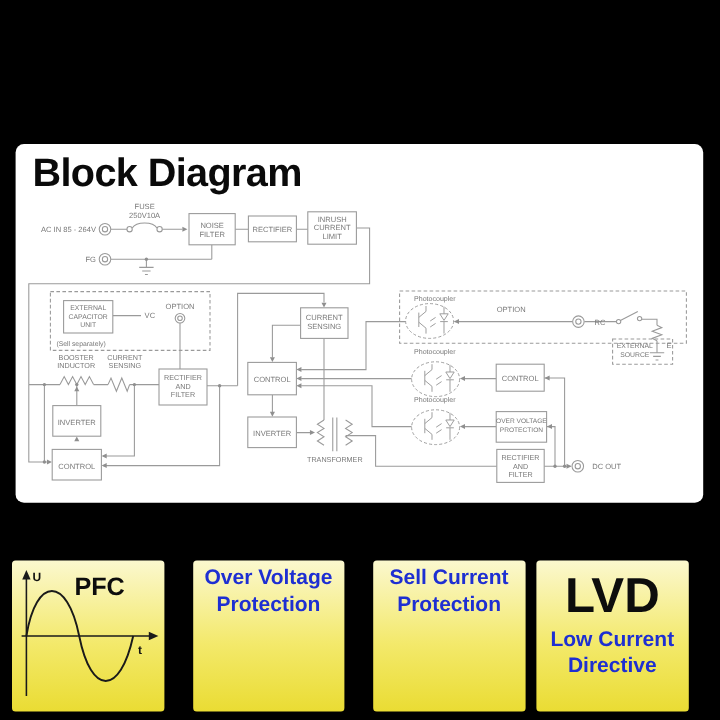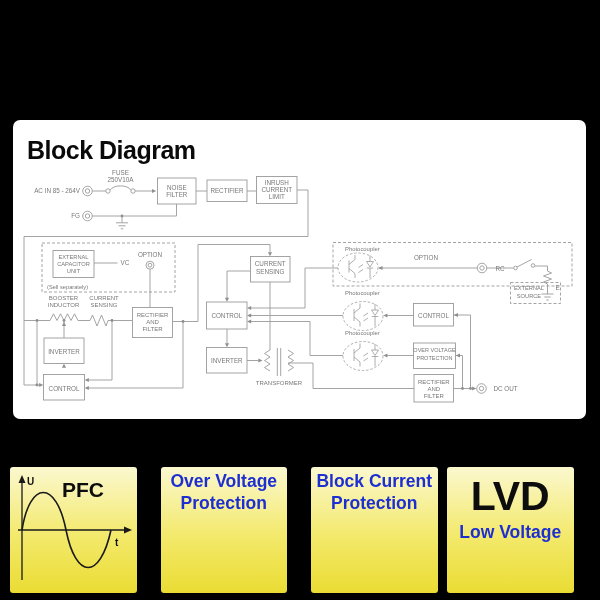--- a/index.html
+++ b/index.html
@@ -1,19 +1,19 @@
 <!DOCTYPE html>
 <html><head>
 <meta charset="utf-8">
 <style>
   html,body{margin:0;padding:0;background:#000;width:600px;height:600px;overflow:hidden;
     font-family:"Liberation Sans",sans-serif;}
   .stage{position:absolute;left:0;top:0;width:600px;height:600px;background:#000;}
   .panel{position:absolute;left:13px;top:120px;width:573px;height:299px;background:#fff;border-radius:7px;}
-  .title{position:absolute;left:14px;top:16px;font-size:25px;font-weight:bold;color:#0a0a0a;letter-spacing:-0.5px;}
+  .title{position:absolute;left:14px;top:5px;font-size:33px;font-weight:bold;color:#0a0a0a;letter-spacing:-0.5px;}
   svg text{fill:#787878;font-family:"Liberation Sans",sans-serif;}
   .diagram{position:absolute;left:0;top:0;}
   .badges{position:absolute;left:0;top:467px;width:600px;height:126px;}
   .badge{position:absolute;top:0;width:126.5px;height:126px;border-radius:3px;
     background:linear-gradient(180deg,#FBF8CF 0%,#F3E96B 55%,#EADC33 100%);
     text-align:center;overflow:hidden;}
   .badge .acronym{font-size:41px;font-weight:bold;color:#0d0d0d;line-height:1.05;margin-top:8px;}
   .badge .subtitle{font-size:17.5px;font-weight:bold;color:#1E2FD2;line-height:1.28;margin-top:3px;}
   .badge-pfc .acronym{position:absolute;left:52px;top:12px;font-size:21px;margin:0;}
   .axis-label{position:absolute;font-size:10px;font-weight:bold;color:#111;}
@@ -275,26 +275,27 @@
 
     <div class="badge" style="left:160.5px">
       <div class="subtitle">
         <div>Over Voltage</div>
         <div>Protection</div>
       </div>
     </div>
 
     <div class="badge" style="left:311px">
       <div class="subtitle">
-        <div>Block Current</div>
+        <div>Sell Current</div>
         <div>Protection</div>
       </div>
     </div>
 
     <div class="badge" style="left:447px">
       <div class="acronym">LVD</div>
       <div class="subtitle">
-        <div>Low Voltage</div>
+        <div>Low Current</div>
+        <div>Directive</div>
       </div>
     </div>
 
   </div>
 </div>
 
 </body></html>

